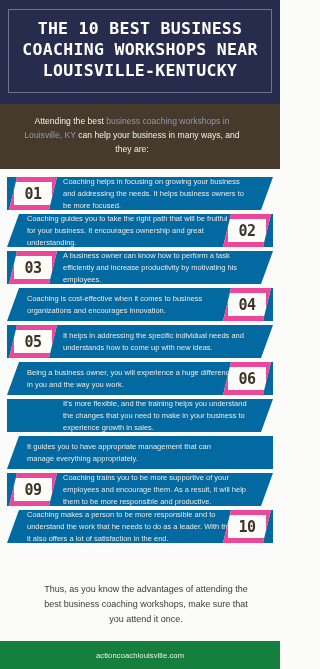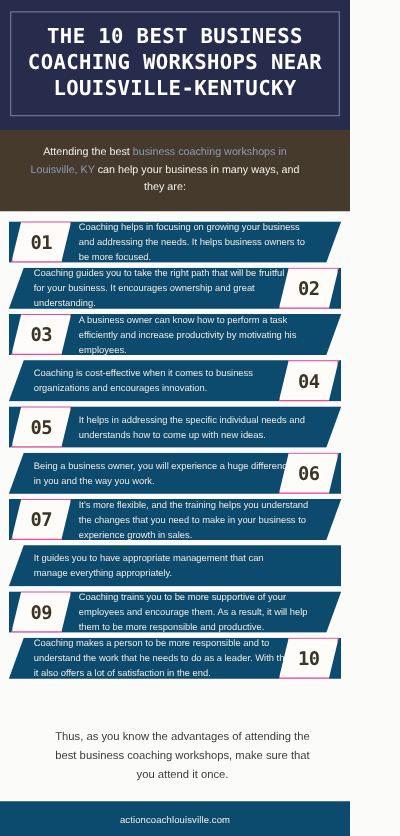--- a/index.html
+++ b/index.html
@@ -68,21 +68,21 @@
     flex-direction: column;
     gap: 4px;
   }
   .row {
     position: relative;
     height: 33px;
     display: flex;
     align-items: stretch;
   }
   .bar {
-    background: #0c4a6e;
+    background: #0369a1;
     position: relative;
     flex: 1 1 auto;
     display: flex;
     align-items: center;
   }
   .row-odd .bar {
     clip-path: polygon(0 0, 100% 0, calc(100% - 12px) 100%, 0 100%);
     padding: 0 20px 0 56px;
   }
   .row-even .bar {
@@ -96,21 +96,21 @@
     margin: 0;
   }
 
   
   .num-chip {
     position: absolute;
     top: 0;
     height: 33px;
     width: 48px;
     background: #fdfcf8;
-    border: 1px solid #ec4899;
+    border: 5px solid #ec4899;
     display: flex;
     align-items: center;
     justify-content: center;
     box-sizing: border-box;
   }
   .row-odd .num-chip {
     left: 2px;
     clip-path: polygon(8px 0, 100% 0, calc(100% - 8px) 100%, 0 100%);
   }
   .row-even .num-chip {
@@ -132,21 +132,21 @@
   }
   .conclusion-text {
     color: #3b3b3b;
     font-size: 9px;
     line-height: 1.68;
     margin: 0;
   }
 
   
   .footer {
-    background: #0c4a6e;
+    background: #15803d;
     height: 28px;
     display: flex;
     align-items: center;
     justify-content: center;
   }
   .footer-text {
     color: #f0eee9;
     font-size: 7.6px;
     letter-spacing: 0.1px;
   }
@@ -219,23 +219,20 @@
       </div>
       <div class="num-chip">
         <span class="num-text">06</span>
       </div>
     </div>
 
     <div class="row row-odd">
       <div class="bar">
         <p class="bar-text">It's more flexible, and the training helps you understand the changes that you need to make in your business to experience growth in sales.</p>
       </div>
-      <div class="num-chip">
-        <span class="num-text">07</span>
-      </div>
     </div>
 
     <div class="row row-even">
       <div class="bar">
         <p class="bar-text">It guides you to have appropriate management that can manage everything appropriately.</p>
       </div>
     </div>
 
     <div class="row row-odd">
       <div class="bar">

